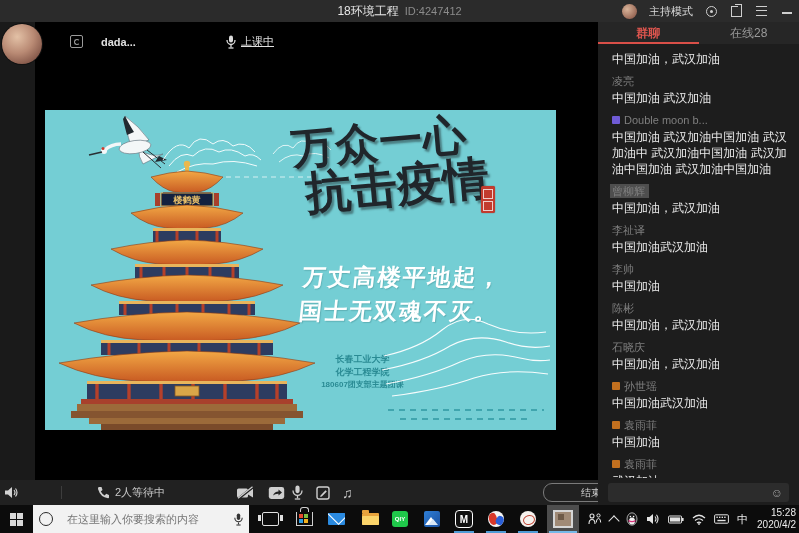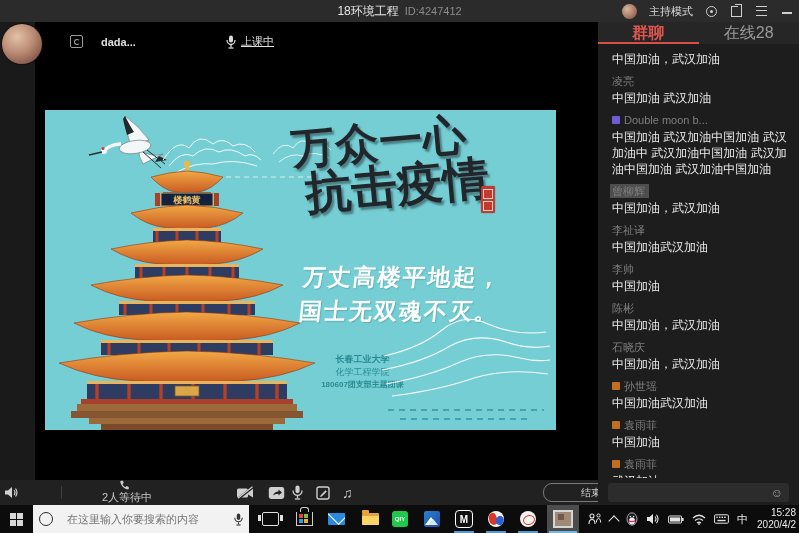--- a/index.html
+++ b/index.html
@@ -46,34 +46,34 @@
   .calli{position:absolute;left:248px;top:2px;width:230px;transform:rotate(-5deg);color:#20262b;}
   .calli .l1{font-size:43px;font-weight:900;letter-spacing:1px;line-height:54px;text-shadow:2px 3px 2px rgba(25,30,34,.45);}
   .calli .l2{font-size:46px;font-weight:900;letter-spacing:0px;line-height:56px;margin-left:10px;margin-top:-10px;text-shadow:2px 3px 2px rgba(25,30,34,.45);}
   .seal{position:absolute;left:436px;top:76px;width:14px;height:27px;background:#c23b2e;border-radius:2px;box-shadow:0 0 1px #7e2318;}
   .seal i{display:block;margin:3px auto 2px;width:8px;height:8px;border:1px solid rgba(255,255,255,.75);}
   .seal b{display:block;margin:2px auto;width:8px;height:8px;border:1px solid rgba(255,255,255,.75);}
   .slogan{position:absolute;left:256px;top:150px;width:256px;transform:skewX(-6deg);color:#ffffff;}
   .slogan div{font-size:23px;font-weight:900;letter-spacing:2px;line-height:34px;text-shadow:1px 1px 1px rgba(30,90,95,.25);}
   .poster-footer{position:absolute;left:255px;top:243px;width:125px;text-align:center;color:#2a8b94;}
   .poster-footer .f1{font-size:9px;line-height:13px;font-weight:bold;}
-  .poster-footer .f2{font-size:9px;line-height:13px;font-weight:normal;}
+  .poster-footer .f2{font-size:9px;line-height:13px;font-weight:bold;}
   .poster-footer .f3{font-size:8px;line-height:12px;font-weight:bold;}
   .svg-abs{position:absolute;}
 
   
   .tool-item{position:absolute;top:0;height:25px;display:flex;align-items:center;color:#cfcfcf;}
   .tool-divider{position:absolute;left:61px;top:6px;width:1px;height:13px;background:#3d3d3d;}
   .waiting-text{font-size:11px;color:#c9c9c9;margin-left:5px;}
   .end-class{position:absolute;left:543px;top:3px;width:54px;height:17px;border:1px solid #7a7a7a;border-radius:9px;
              display:flex;align-items:center;justify-content:center;font-size:10px;color:#d2d2d2;background:transparent;padding-left:30px;}
 
   
   .chat-tabs{position:absolute;left:0;top:0;width:201px;height:22px;background:#262626;display:flex;}
-  .chat-tab{flex:1;display:flex;align-items:center;justify-content:center;font-size:16px;position:relative;}
+  .chat-tab{flex:1;display:flex;align-items:center;justify-content:center;font-size:12px;position:relative;}
   .chat-tab.active{color:#e0564f;font-weight:bold;}
   .chat-tab.active::after{content:"";position:absolute;left:0;bottom:0;width:100%;height:2px;background:#d94f48;}
   .chat-tab.idle{color:#9a9a9a;}
   .chat-list{position:absolute;left:0;top:22px;width:201px;height:434px;overflow:hidden;padding:0 6px 0 14px;box-sizing:border-box;}
   .msg{margin-top:7px;}
   .mname{font-size:11px;line-height:14px;color:#7f7f7f;display:flex;align-items:center;gap:4px;}
   .mname .hl{background:rgba(255,255,255,.22);box-shadow:4px 0 0 rgba(255,255,255,.22), -2px 0 0 rgba(255,255,255,.22);}
   .mbadge{display:inline-block;width:8px;height:8px;border-radius:1px;flex:0 0 auto;}
   .mtext{font-size:12px;line-height:16px;color:#ececec;margin-top:2px;word-break:break-all;}
   .chat-inputrow{position:absolute;left:0;top:459px;width:201px;height:24px;}
@@ -331,21 +331,21 @@
   </div>
 
   <div class="toolbar">
     <span class="tool-item" style="left:4px;">
       <svg width="15" height="13" viewBox="0 0 15 13">
           <polygon points="1,4.5 4,4.5 8,1 8,12 4,8.5 1,8.5" fill="#d2d2d2"></polygon>
           <path d="M10 4 Q12 6.5 10 9 M11.5 2.5 Q14.5 6.5 11.5 10.5" stroke="#d2d2d2" stroke-width="1.2" fill="none"></path>
         </svg>
     </span>
     <span class="tool-divider"></span>
-    <span class="tool-item" style="left:97px;flex-direction:column;">
+    <span class="tool-item" style="left:97px;">
       <svg width="13" height="13" viewBox="0 0 13 13">
           <path d="M2 1 L4.5 1 L5.5 4 L3.8 5.5 Q5.5 8.5 7.7 9.4 L9.2 7.8 L12 9 L12 11.5 Q12 12.3 11 12.2 Q3.5 11.5 1 3 Q0.8 1.2 2 1 Z" fill="#cfcfcf"></path>
         </svg>
       <span class="waiting-text">2人等待中</span>
     </span>
     <span class="tool-item" style="left:236px;">
       <svg width="19" height="14" viewBox="0 0 19 14">
           <rect x="1" y="2.5" width="11" height="9" rx="1.6" fill="#cfcfcf"></rect>
           <polygon points="12,5.5 17,2.5 17,11.5 12,8.5" fill="#cfcfcf"></polygon>
           <line x1="2" y1="13" x2="17" y2="1" stroke="#212121" stroke-width="2.6"></line>

